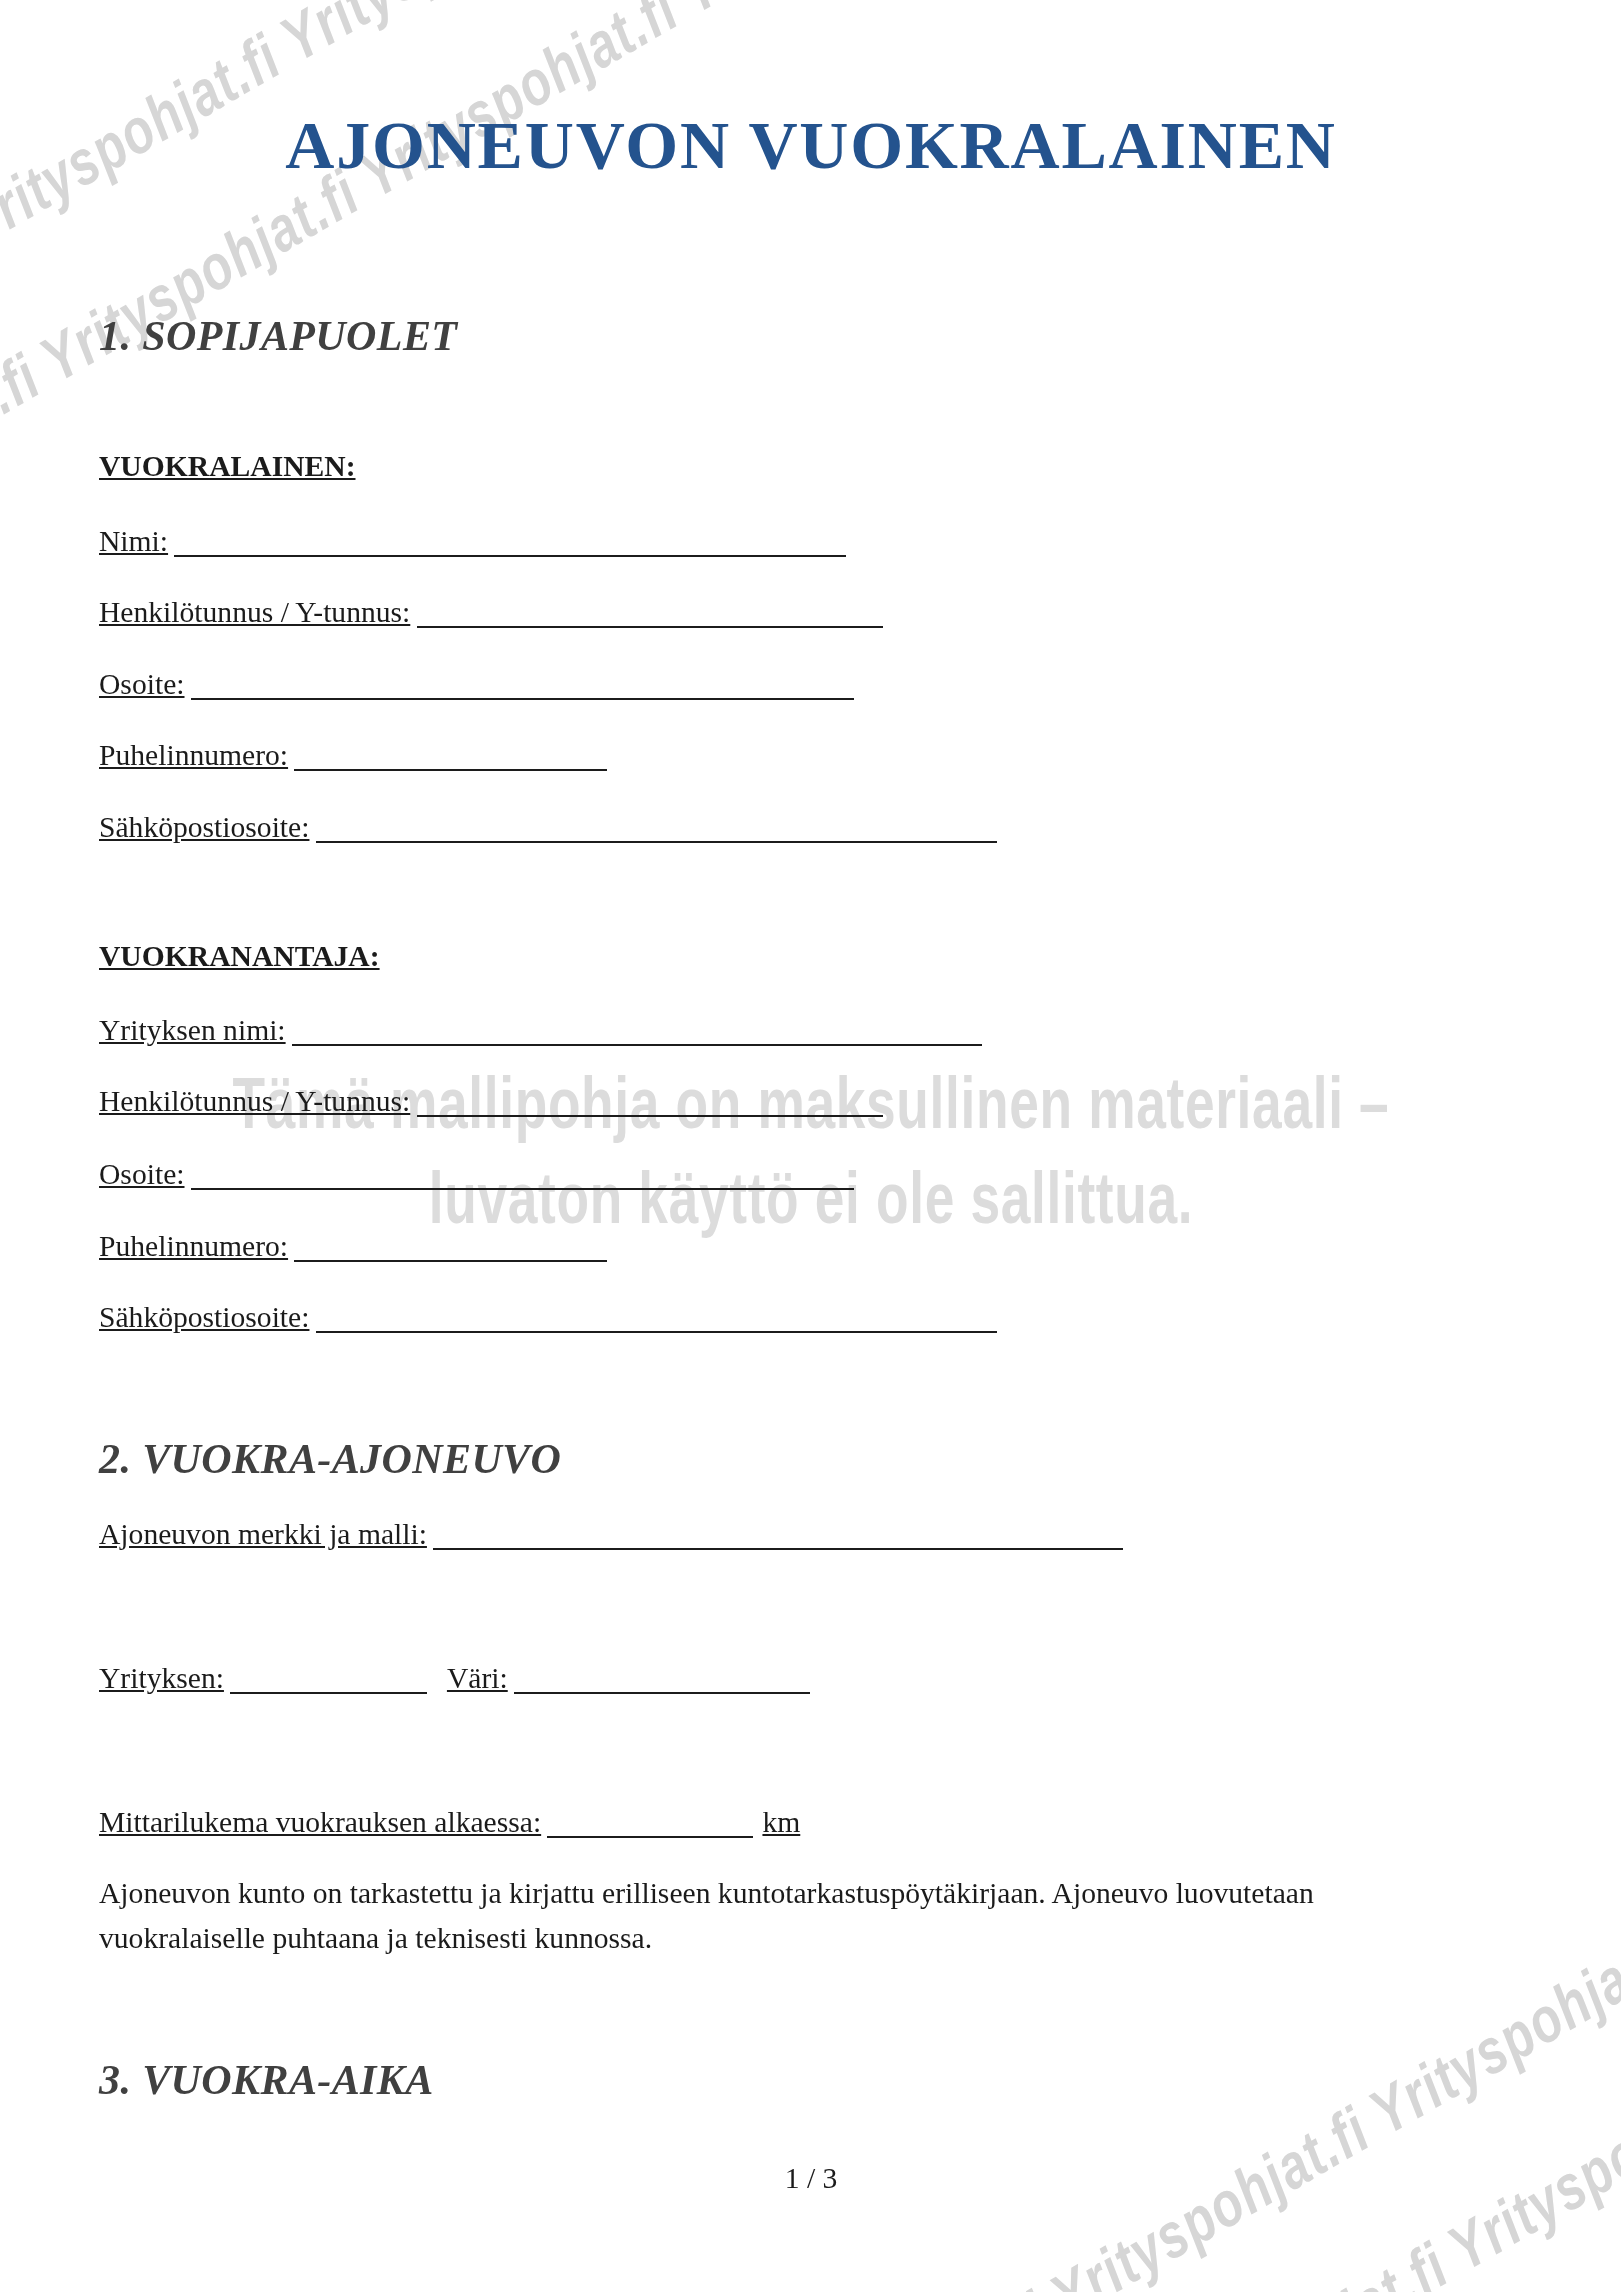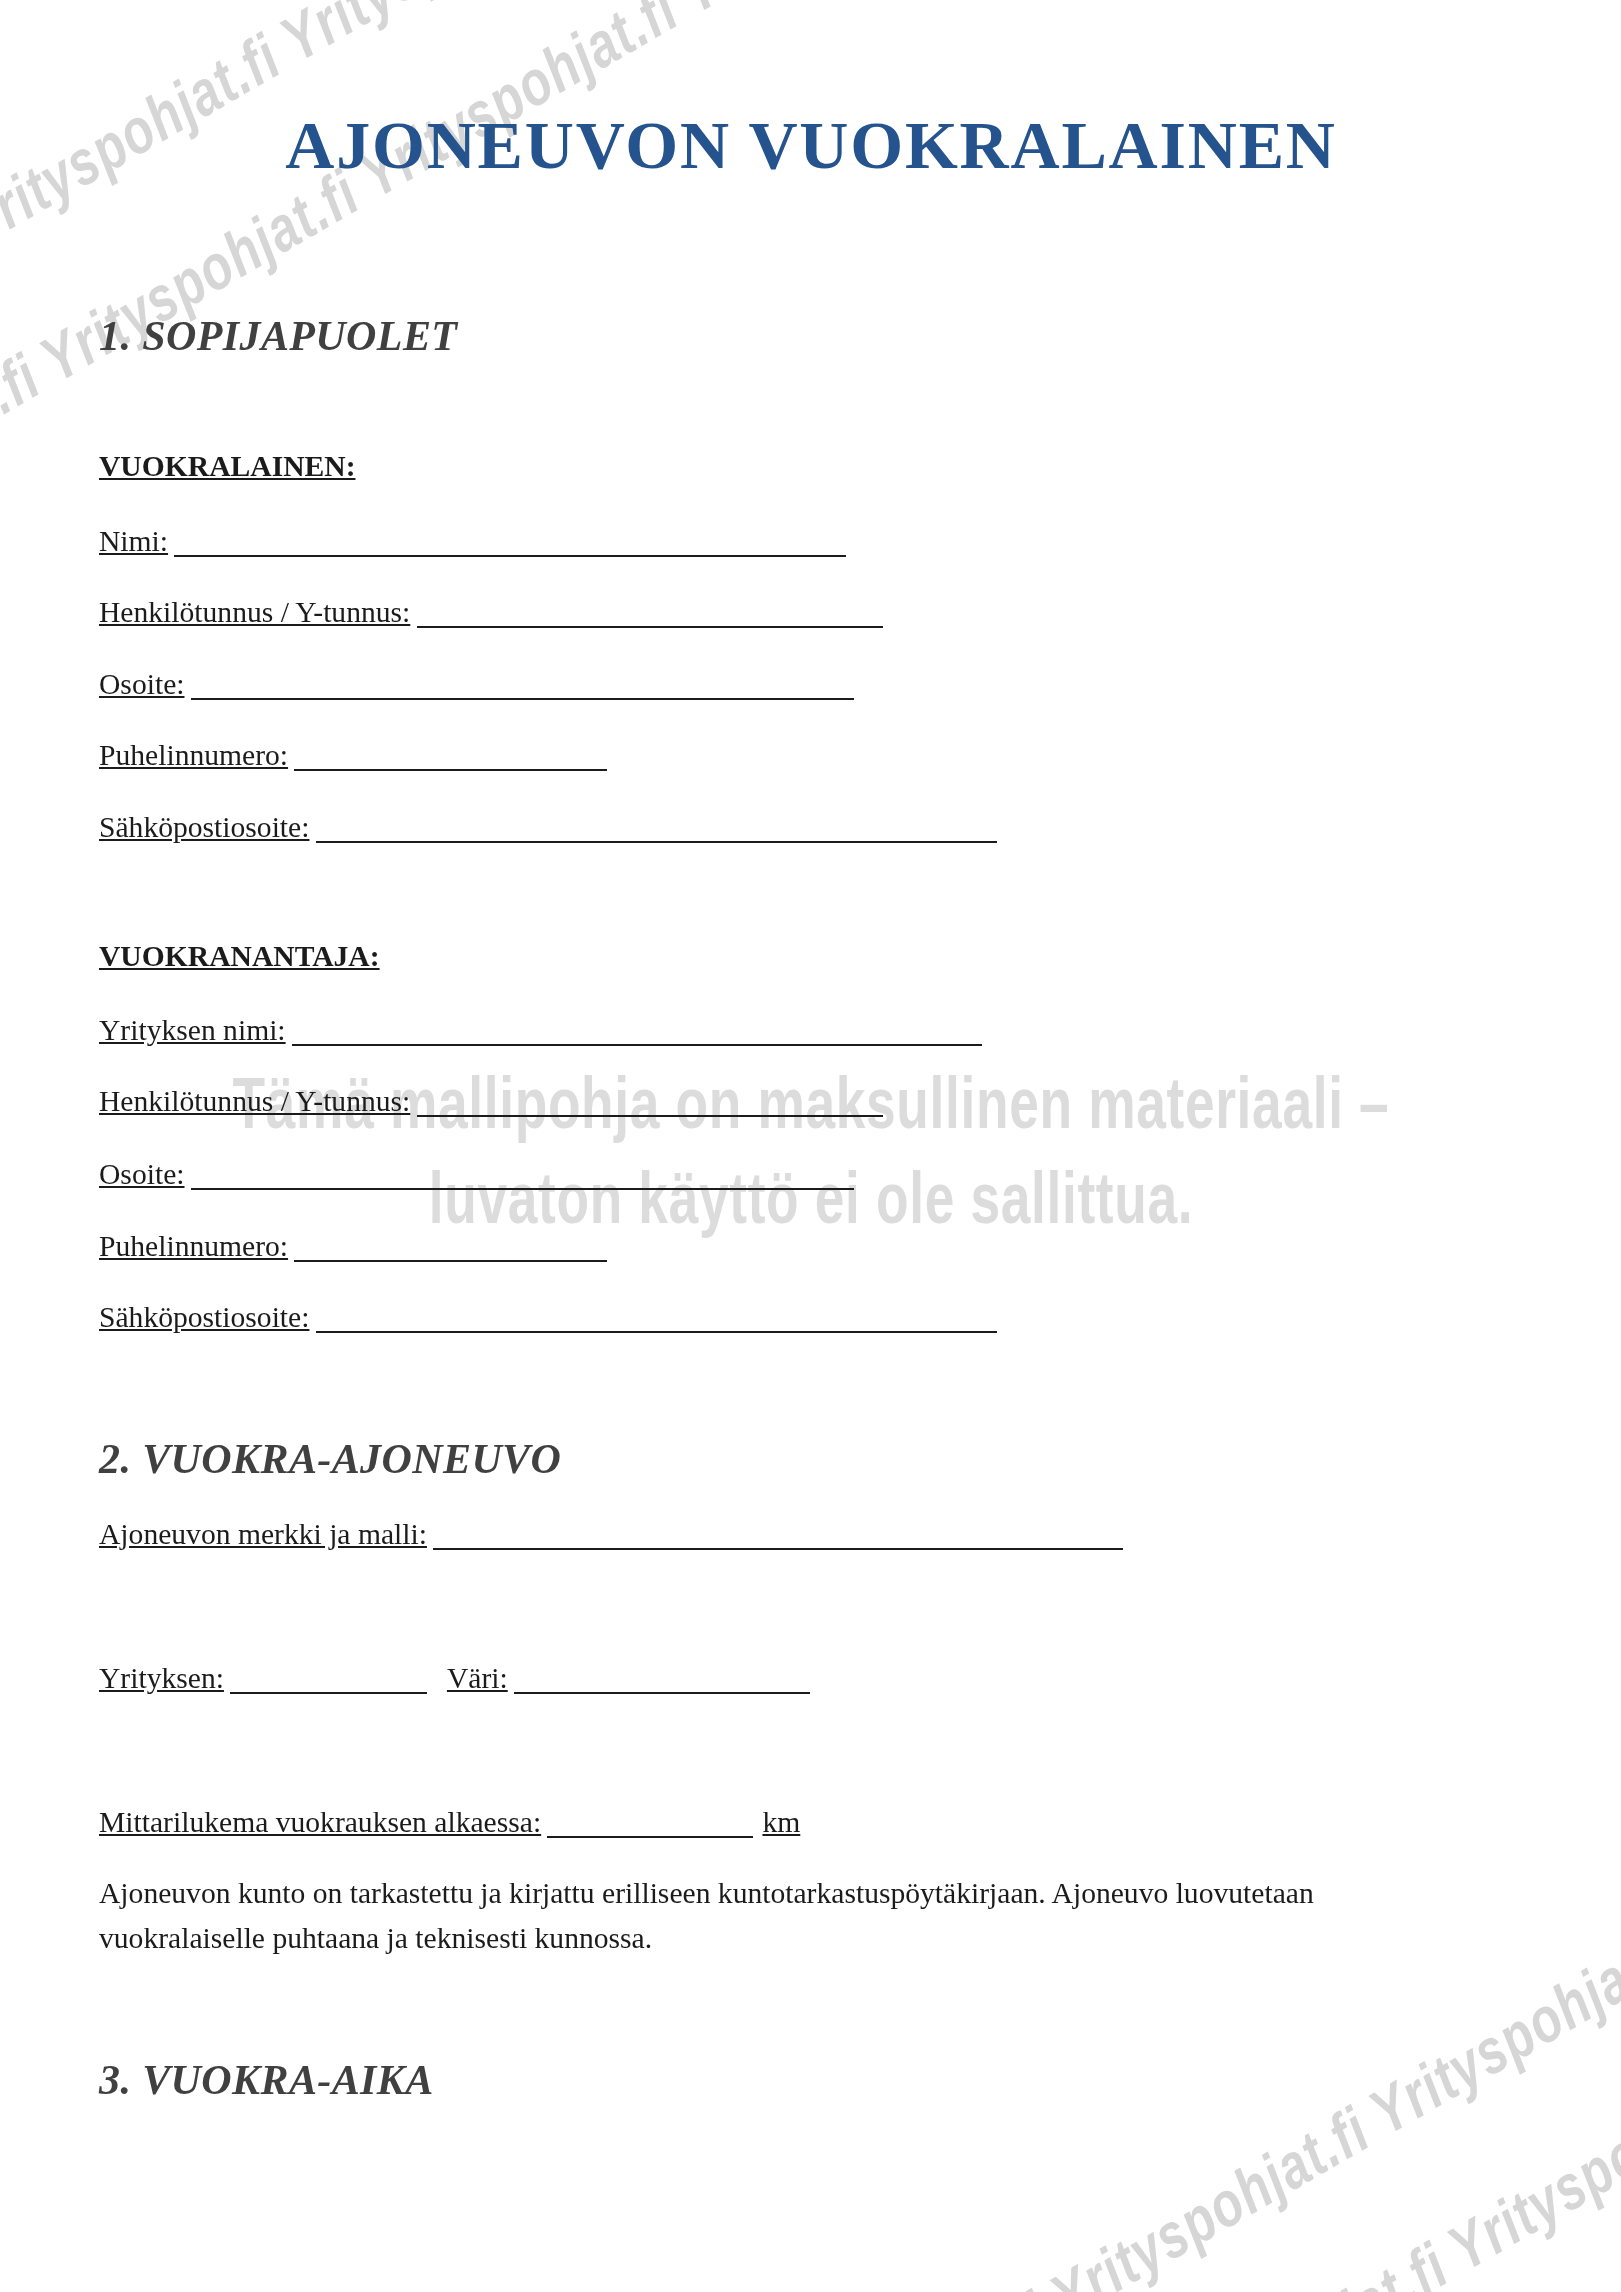--- a/index.html
+++ b/index.html
@@ -181,16 +181,17 @@
       <span>Yrityksen:</span><span class="bl bl-vuosi"></span><span class="gap-left">Väri:</span><span class="bl bl-vari"></span>
     </div>
     <div class="abs row r-mittari">
       <span>Mittarilukema vuokrauksen alkaessa:</span><span class="bl bl-mittari"></span><span class="unit">km</span>
     </div>
 
     <div class="abs para">Ajoneuvon kunto on tarkastettu ja kirjattu erilliseen kuntotarkastuspöytäkirjaan. Ajoneuvo luovutetaan vuokralaiselle puhtaana ja teknisesti kunnossa.</div>
 
     <div class="abs h h3">3. VUOKRA-AIKA</div>
 
+    <div class="abs pagenum">1 / 3</div>
 
   </div>
 </div>
 
 
 </body></html>

